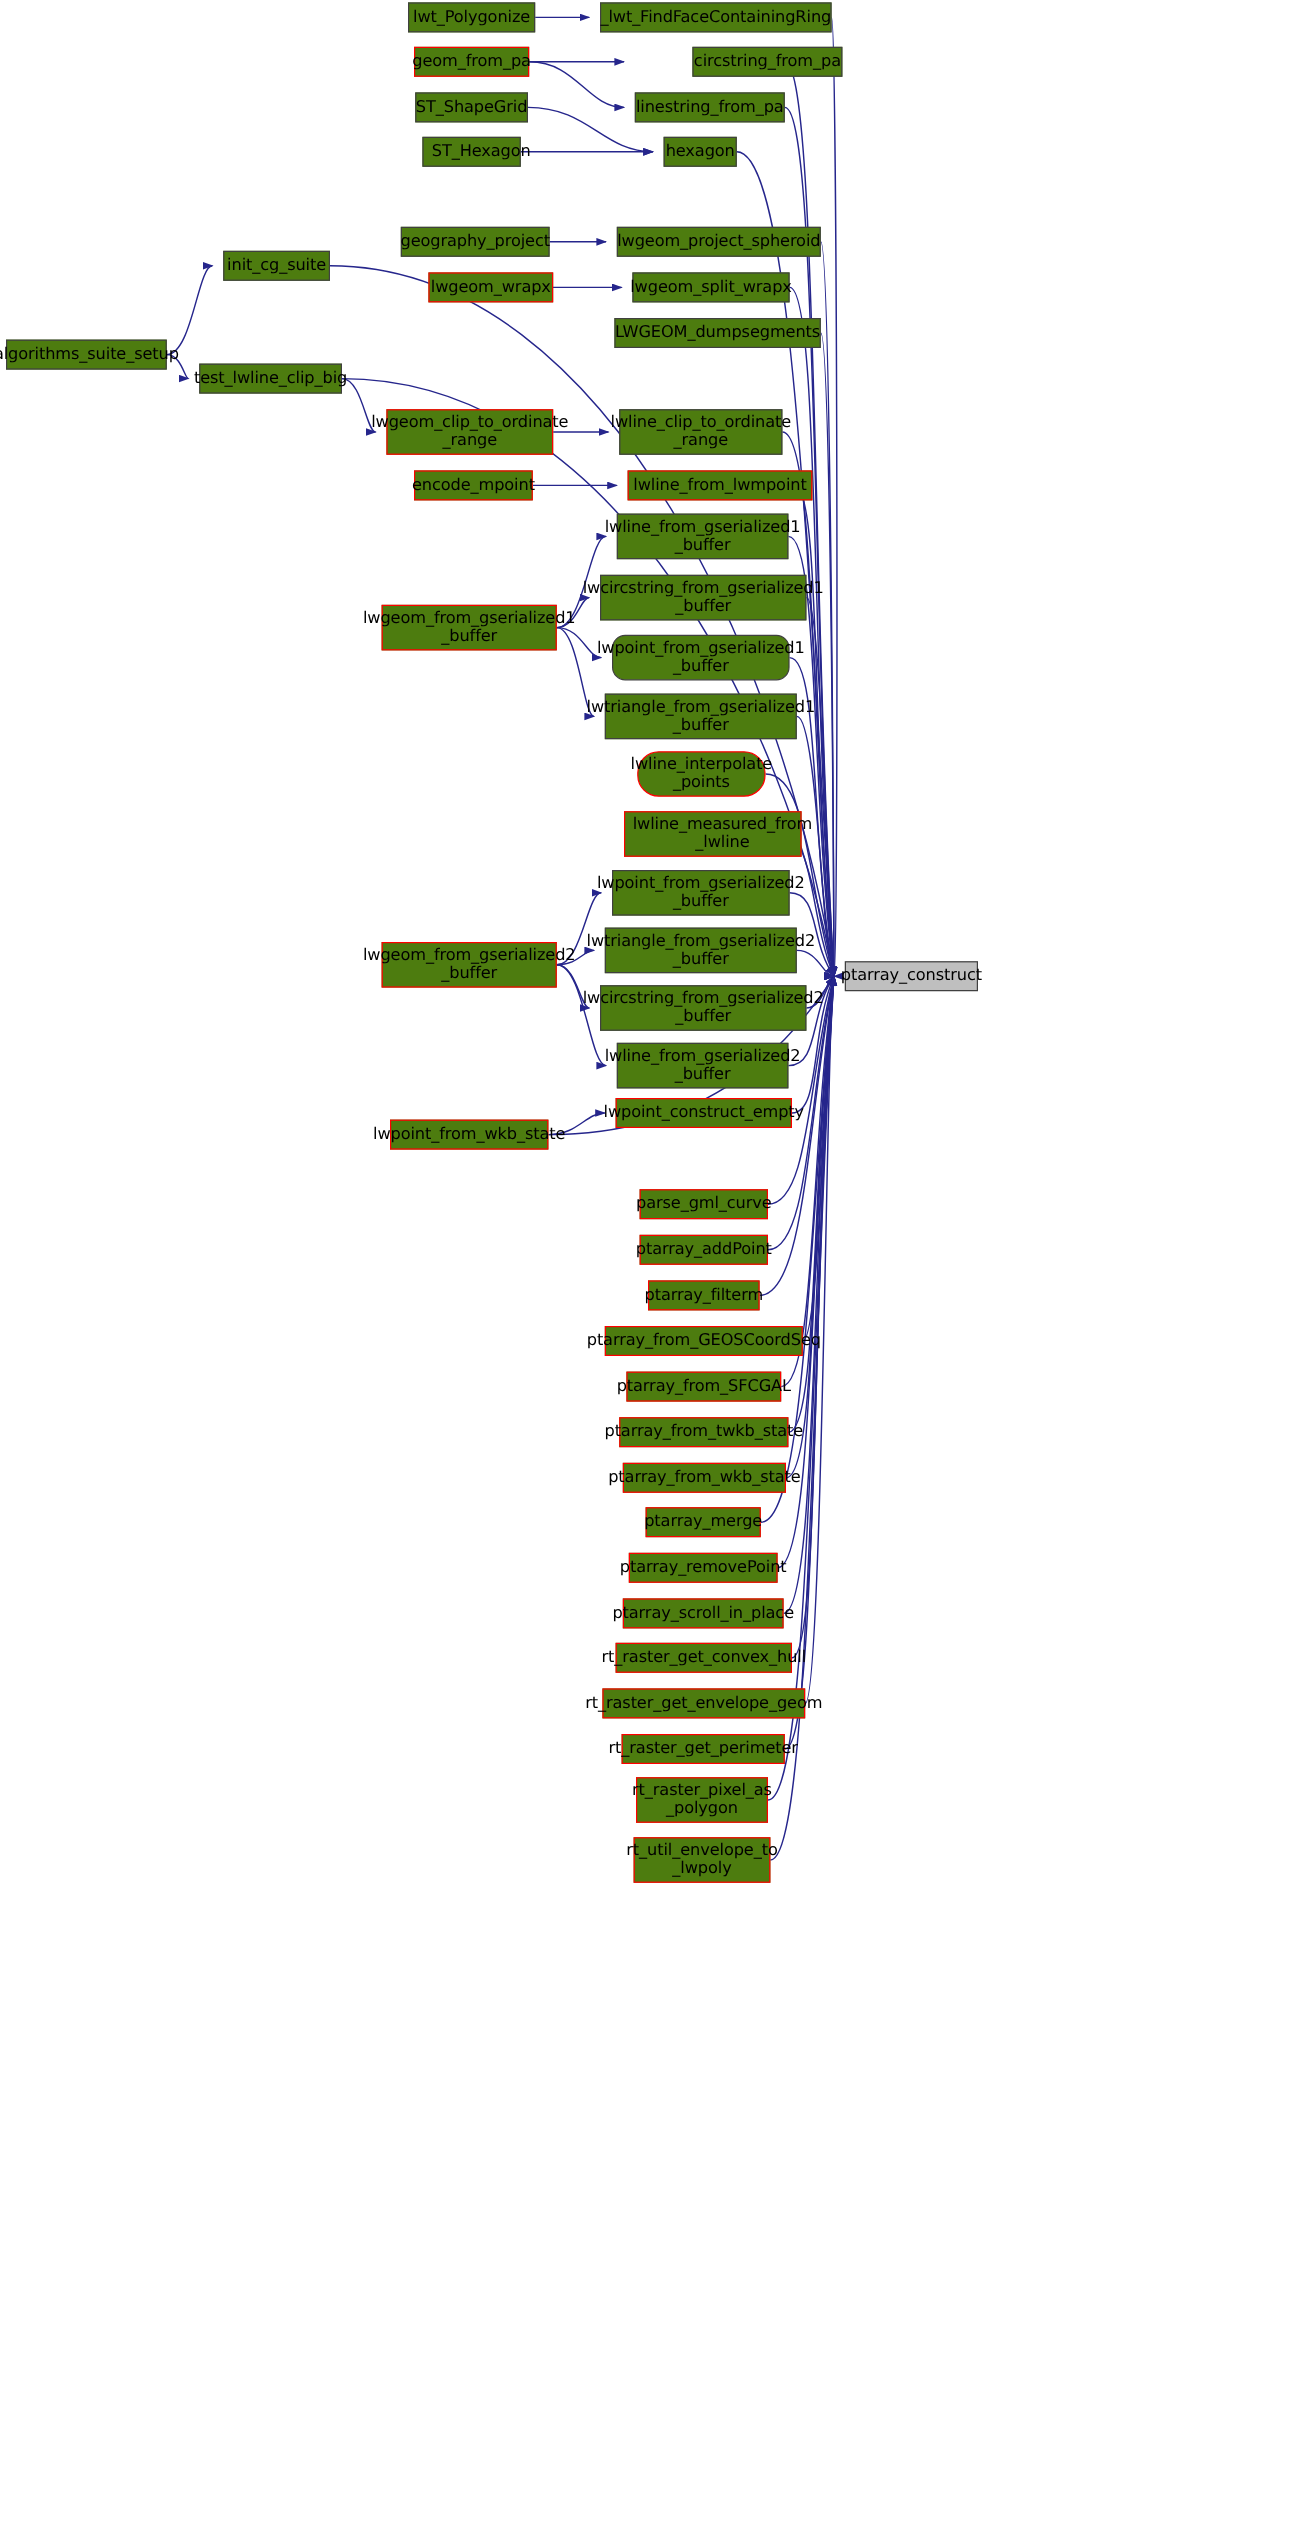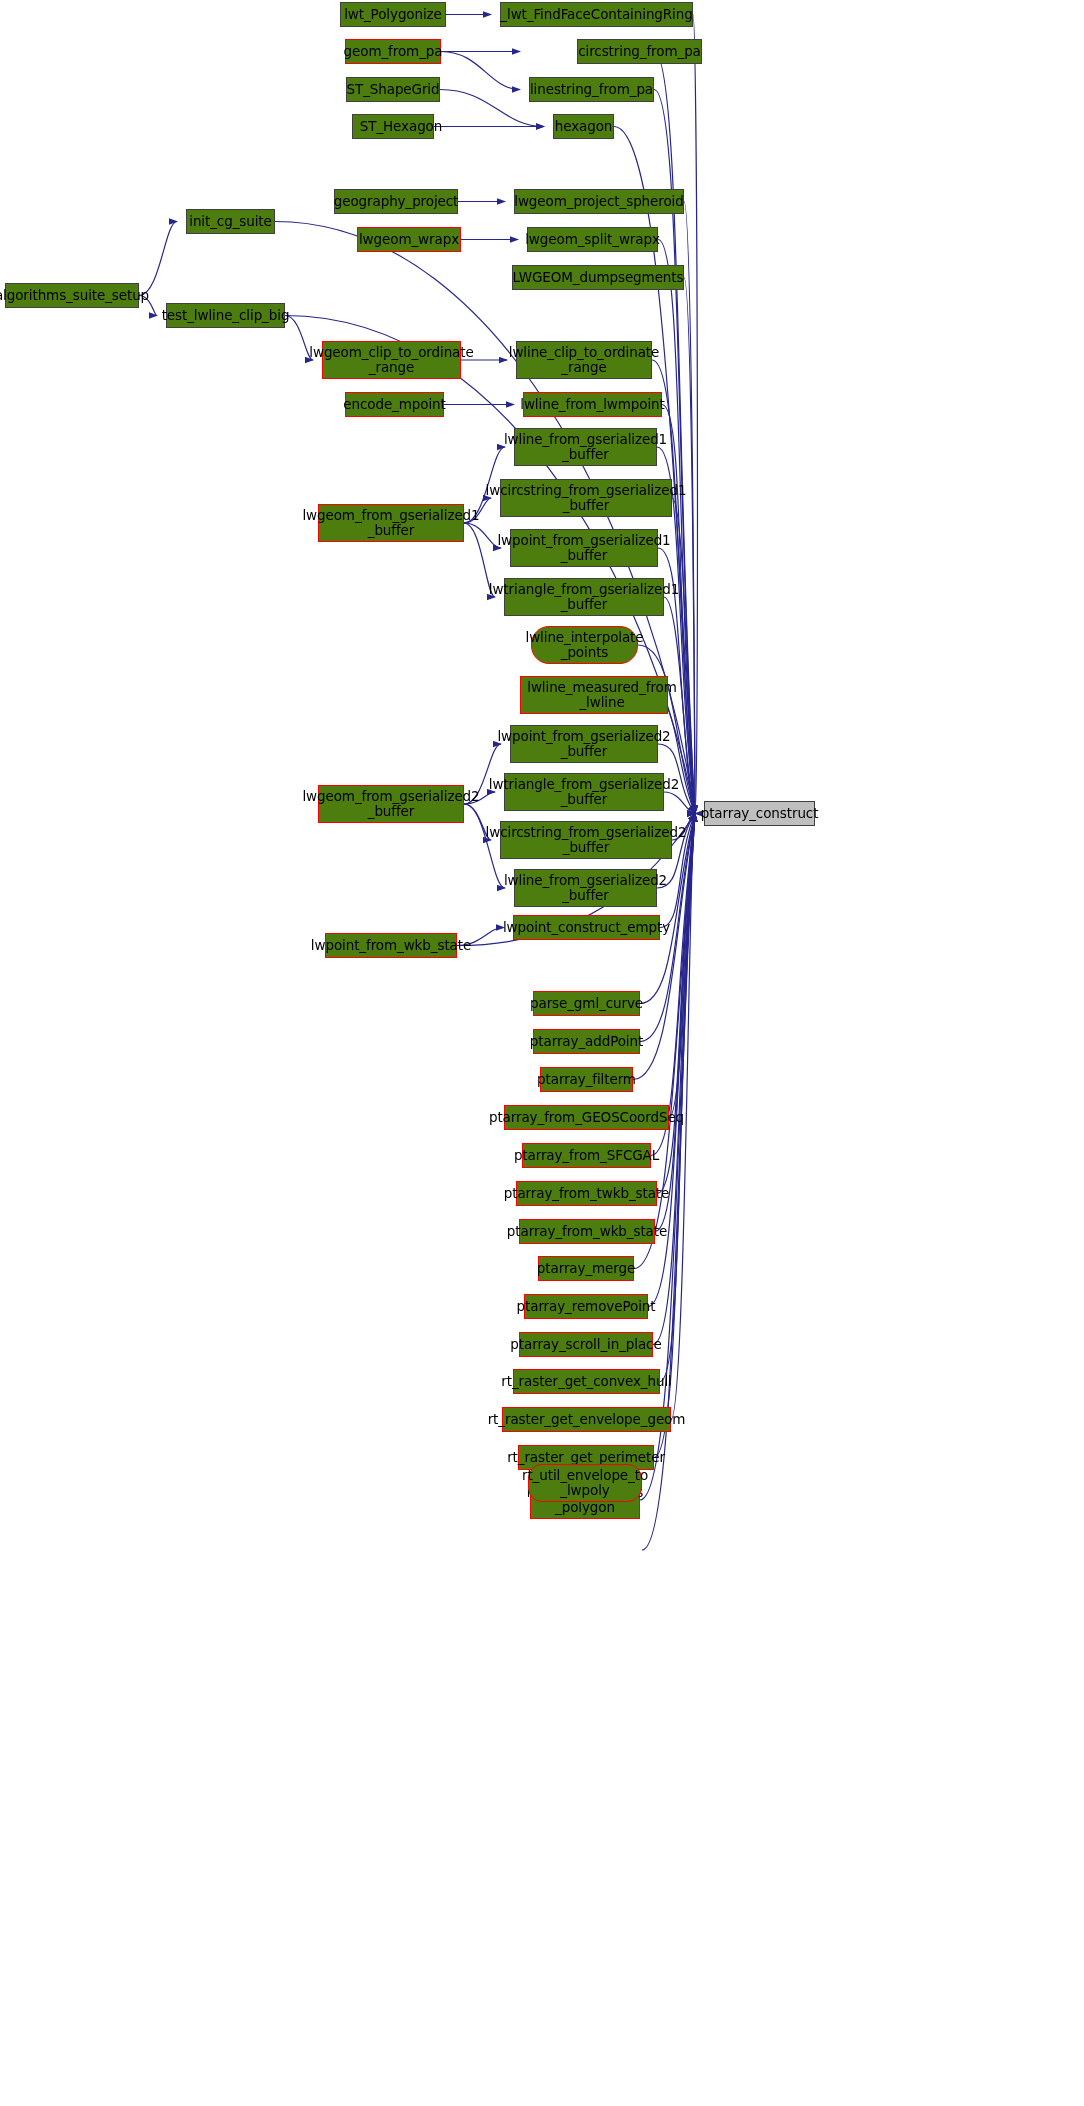--- a/index.html
+++ b/index.html
@@ -134,28 +134,28 @@
       <div class="node" style="left: 514px; top: 189px; width: 170px; height: 25px;">lwgeom_project_spheroid</div>
       <div class="node" style="left: 527px; top: 227px; width: 131px; height: 25px;">lwgeom_split_wrapx</div>
       <div class="node" style="left: 512px; top: 265px; width: 172px; height: 25px;">LWGEOM_dumpsegments</div>
       <div class="node" style="left: 5px; top: 283px; width: 134px; height: 25px;">algorithms_suite_setup</div>
       <div class="node" style="left: 166px; top: 303px; width: 119px; height: 25px;">test_lwline_clip_big</div>
       <div class="node red" style="left: 322px; top: 341px; width: 139px; height: 38px;">lwgeom_clip_to_ordinate
 _range</div>
       <div class="node" style="left: 516px; top: 341px; width: 136px; height: 38px;">lwline_clip_to_ordinate
 _range</div>
       <div class="node red" style="left: 345px; top: 392px; width: 99px; height: 25px;">encode_mpoint</div>
-      <div class="node red" style="left: 523px; top: 392px; width: 139px; height: 25px;">lwline_from_lwmpoint</div>
+      <div class="node red" style="left: 523px; top: 392px; width: 154px; height: 25px;">lwline_from_lwmpoint</div>
       <div class="node red" style="left: 318px; top: 504px; width: 146px; height: 38px;">lwgeom_from_gserialized1
 _buffer</div>
       <div class="node" style="left: 514px; top: 428px; width: 143px; height: 38px;">lwline_from_gserialized1
 _buffer</div>
       <div class="node" style="left: 500px; top: 479px; width: 172px; height: 38px;">lwcircstring_from_gserialized1
 _buffer</div>
-      <div class="node" style="left: 510px; top: 529px; width: 148px; height: 38px;">lwpoint_from_gserialized1
+      <div class="node" style="left: 510px; top: 529px; width: 148px; height: 38px; border-radius: 11px;">lwpoint_from_gserialized1
 _buffer</div>
       <div class="node" style="left: 504px; top: 578px; width: 160px; height: 38px;">lwtriangle_from_gserialized1
 _buffer</div>
       <div class="node red" style="left: 531px; top: 626px; width: 107px; height: 38px; border-radius: 18px;">lwline_interpolate
 _points</div>
       <div class="node red" style="left: 520px; top: 676px; width: 148px; height: 38px; padding-left: 16px;">lwline_measured_from
 _lwline</div>
       <div class="node red" style="left: 318px; top: 785px; width: 146px; height: 38px;">lwgeom_from_gserialized2
 _buffer</div>
       <div class="node" style="left: 510px; top: 725px; width: 148px; height: 38px;">lwpoint_from_gserialized2
@@ -176,17 +176,17 @@
       <div class="node red" style="left: 516px; top: 1181px; width: 141px; height: 25px;">ptarray_from_twkb_state</div>
       <div class="node red" style="left: 519px; top: 1219px; width: 136px; height: 25px;">ptarray_from_wkb_state</div>
       <div class="node red" style="left: 538px; top: 1256px; width: 96px; height: 25px;">ptarray_merge</div>
       <div class="node red" style="left: 524px; top: 1294px; width: 124px; height: 25px;">ptarray_removePoint</div>
       <div class="node red" style="left: 519px; top: 1332px; width: 134px; height: 25px;">ptarray_scroll_in_place</div>
       <div class="node red" style="left: 513px; top: 1369px; width: 147px; height: 25px;">rt_raster_get_convex_hull</div>
       <div class="node red" style="left: 502px; top: 1407px; width: 169px; height: 25px;">rt_raster_get_envelope_geom</div>
       <div class="node red" style="left: 518px; top: 1445px; width: 136px; height: 25px;">rt_raster_get_perimeter</div>
       <div class="node red" style="left: 530px; top: 1481px; width: 110px; height: 38px;">rt_raster_pixel_as
 _polygon</div>
-      <div class="node red" style="left: 528px; top: 1464px; width: 114px; height: 38px; border-radius: 14px;">rt_util_envelope_to
+      <div class="node red" style="left: 528px; top: 1531px; width: 114px; height: 38px;">rt_util_envelope_to
 _lwpoly</div>
       <div class="node target" style="left: 704px; top: 801px; width: 111px; height: 25px; text-align: right;">ptarray_construct</div>
     </div>
 </div>
 
 </body></html>

